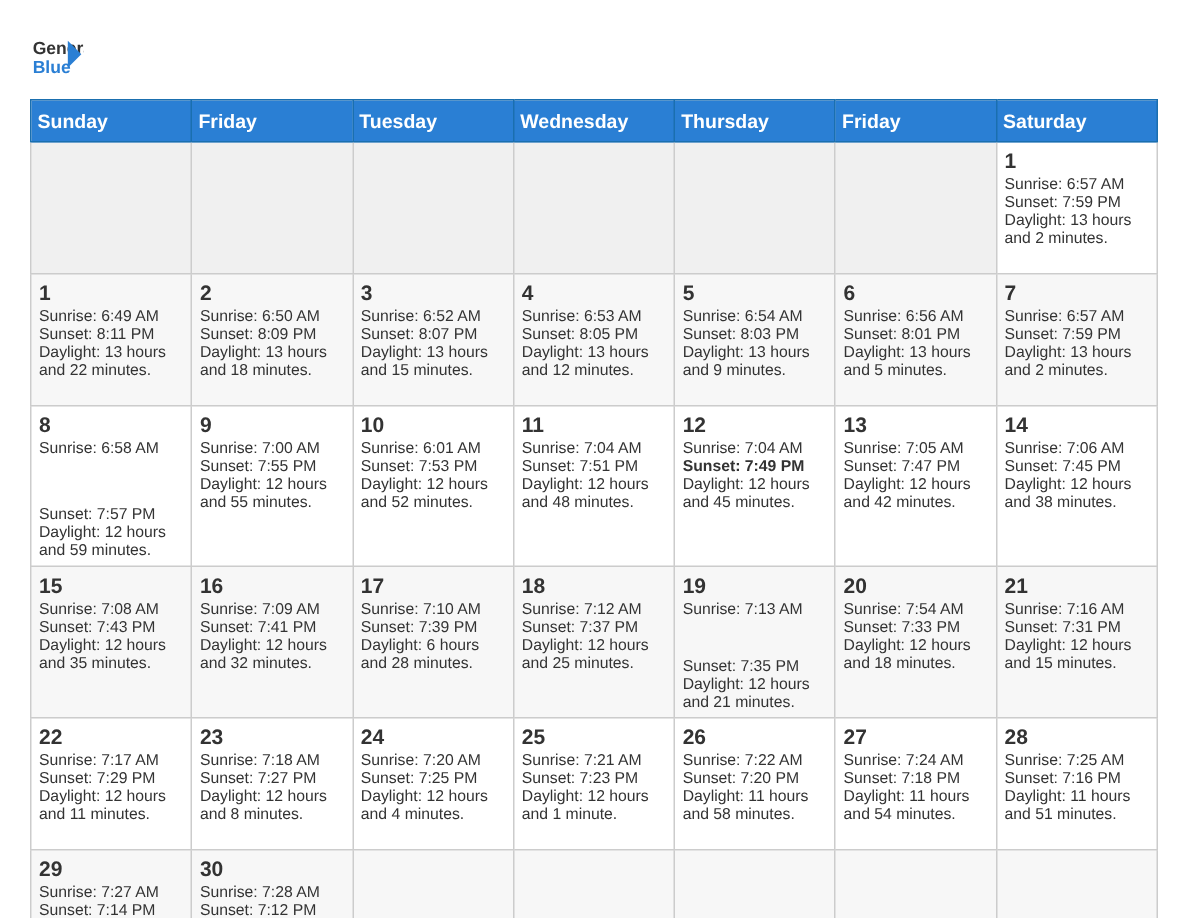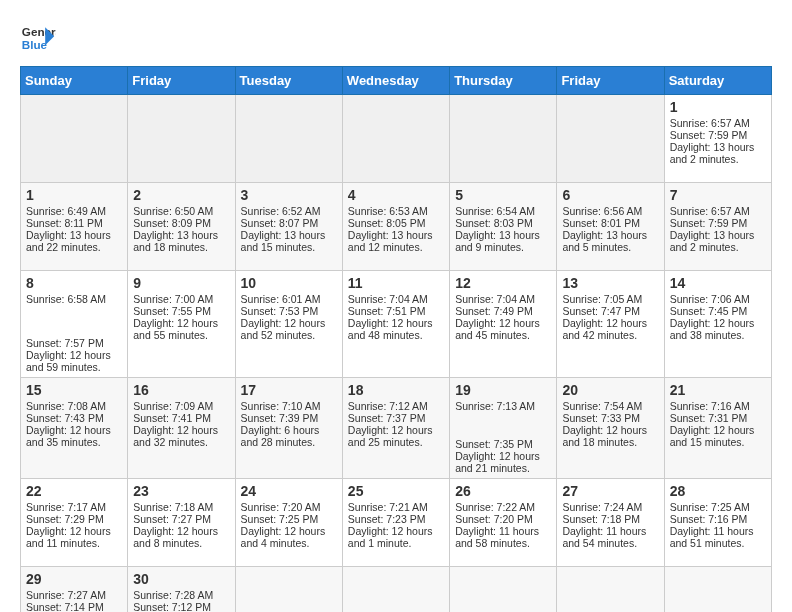--- a/index.html
+++ b/index.html
@@ -182,21 +182,21 @@
         </td>
         <td>
           <span class="day-num">11</span>
           <span style="display: block;">Sunrise: 7:04 AM</span>
           <span style="display: block;">Sunset: 7:51 PM</span>
           <span style="display: block;">Daylight: 12 hours and 48 minutes.</span>
         </td>
         <td>
           <span class="day-num">12</span>
           <span style="display: block;">Sunrise: 7:04 AM</span>
-          <span style="display: block;">Sunset: 7:49 PM</span>
+          <span style="display: block; font-weight: bold;">Sunset: 7:49 PM</span>
           <span style="display: block;">Daylight: 12 hours and 45 minutes.</span>
         </td>
         <td>
           <span class="day-num">13</span>
           <span style="display: block;">Sunrise: 7:05 AM</span>
           <span style="display: block;">Sunset: 7:47 PM</span>
           <span style="display: block;">Daylight: 12 hours and 42 minutes.</span>
         </td>
         <td>
           <span class="day-num">14</span>

